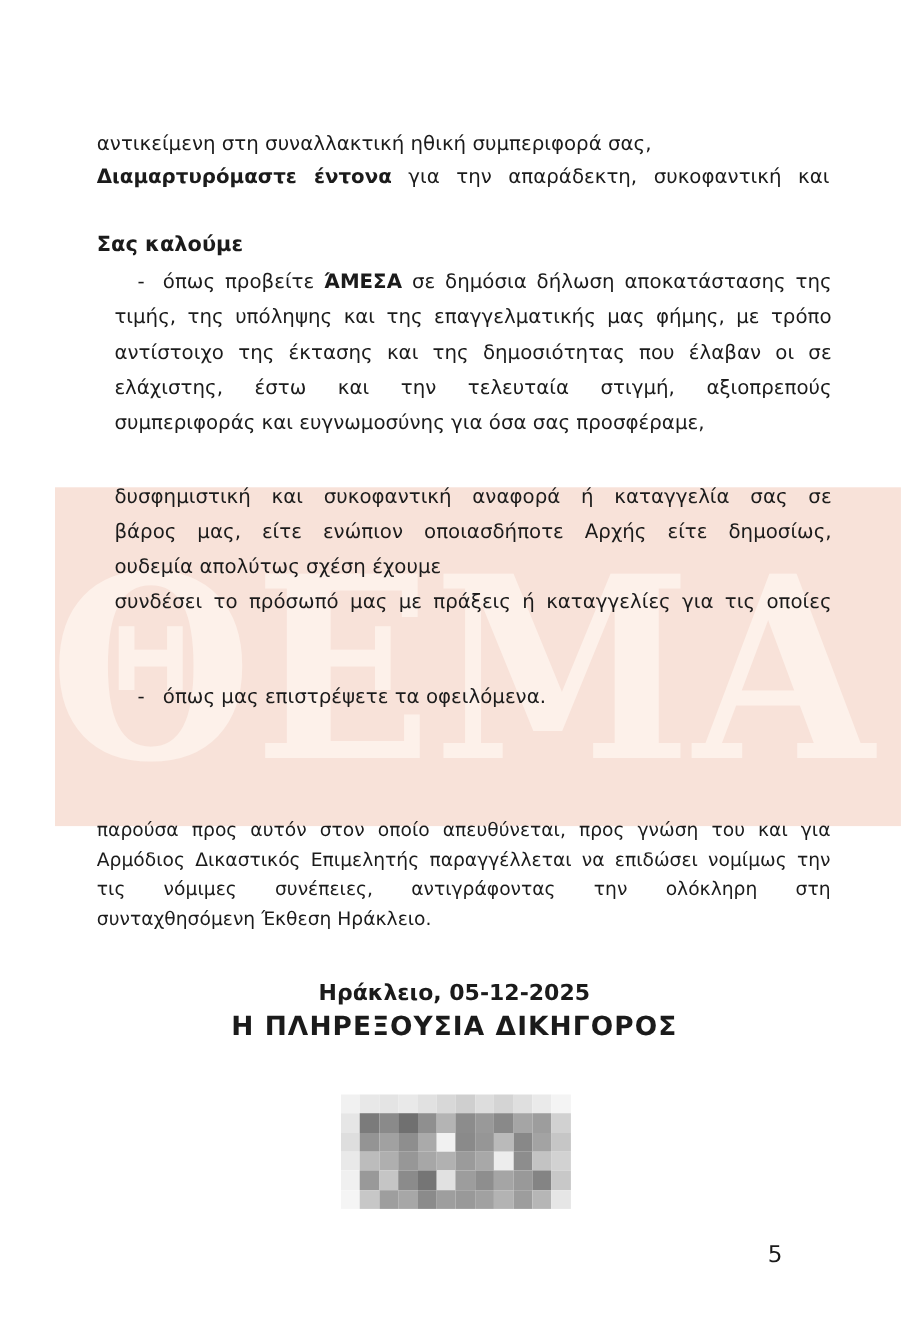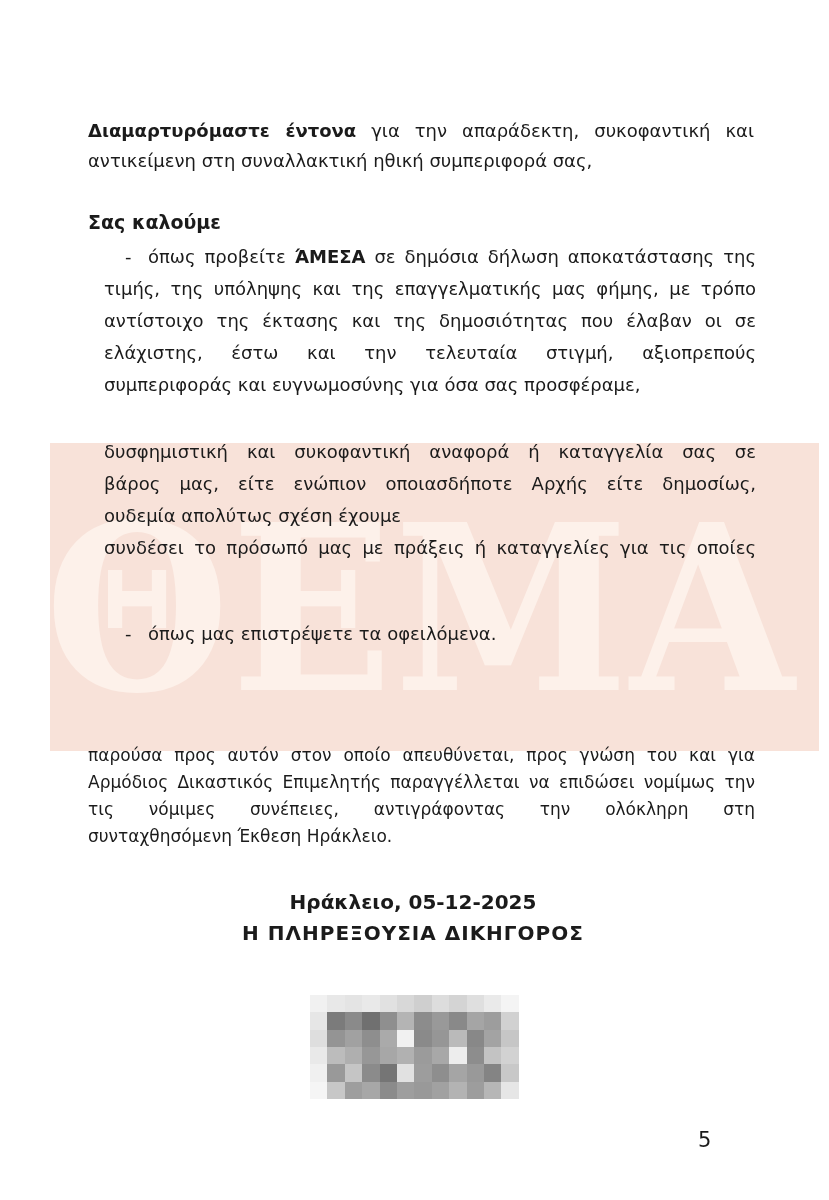--- a/index.html
+++ b/index.html
@@ -57,21 +57,21 @@
 
   .service{left:88px;top:742px;width:667px;}
   .service .line{font-size:17px;line-height:27px;}
 
   .dateline{
     left:88px;top:889px;width:650px;
     text-align:center;font-weight:bold;font-size:20px;line-height:26px;
   }
   .sig-title{
     left:88px;top:920px;width:650px;
-    text-align:center;font-weight:bold;font-size:20px;line-height:26px;
+    text-align:center;font-weight:bold;font-size:24px;line-height:26px;
     letter-spacing:1px;
   }
 
   .mosaic{
     position:absolute;left:310px;top:995px;z-index:2;
     display:grid;
     grid-template-columns:repeat(12,17.4px);
     grid-auto-rows:17.35px;
   }
   .rcell{width:17.4px;height:17.35px;}
@@ -80,22 +80,22 @@
 </style>
 </head>
 <body>
 
 <div class="page">
 
   <div class="wm-band" style="background: rgb(248, 226, 217);"></div>
   <div class="wm-text" style="color: rgb(253, 241, 234);">ΘΕΜΑ</div>
 
   <div class="block intro">
+    <div class="line">αντικείμενη στη συναλλακτική ηθική συμπεριφορά σας,</div>
     <div class="line j"><span class="b">Διαμαρτυρόμαστε έντονα</span><span> για την απαράδεκτη, συκοφαντική και</span></div>
-    <div class="line">αντικείμενη στη συναλλακτική ηθική συμπεριφορά σας,</div>
   </div>
 
   <div class="block heading">Σας καλούμε</div>
 
   <div class="block bullet bullet-1">
     <div class="line j"><span class="marker">-</span><span>όπως προβείτε </span><span class="b">ΆΜΕΣΑ</span><span> σε δημόσια δήλωση αποκατάστασης της</span></div>
     <div class="line j">τιμής, της υπόληψης και της επαγγελματικής μας φήμης, με τρόπο</div>
     <div class="line j">αντίστοιχο της έκτασης και της δημοσιότητας που έλαβαν οι σε</div>
     <div class="line j">ελάχιστης, έστω και την τελευταία στιγμή, αξιοπρεπούς</div>
     <div class="line">συμπεριφοράς και ευγνωμοσύνης για όσα σας προσφέραμε,</div>

